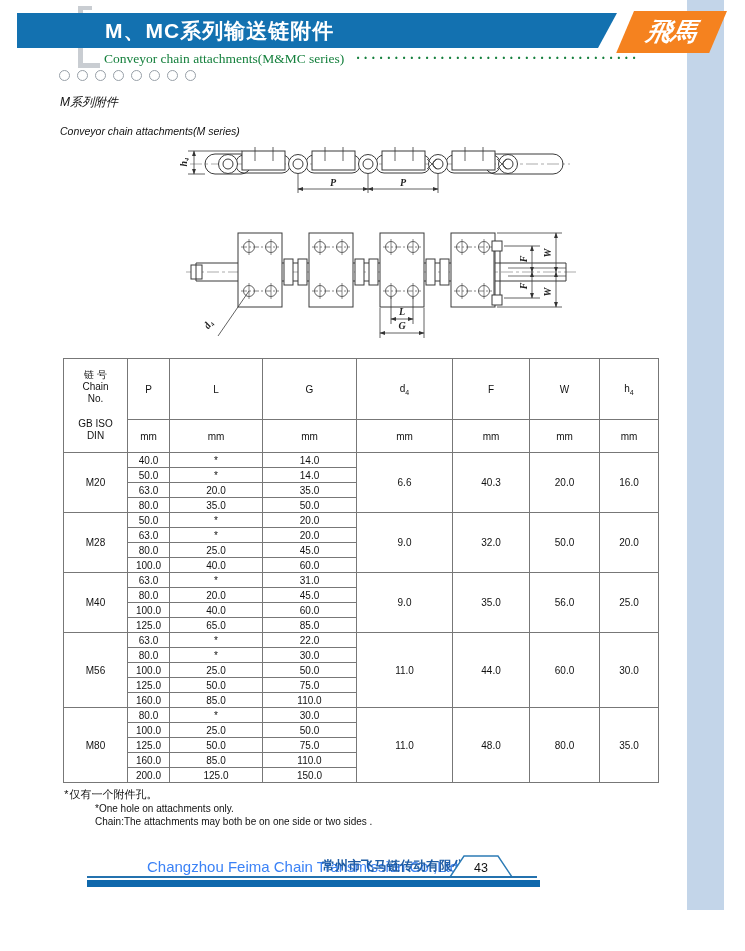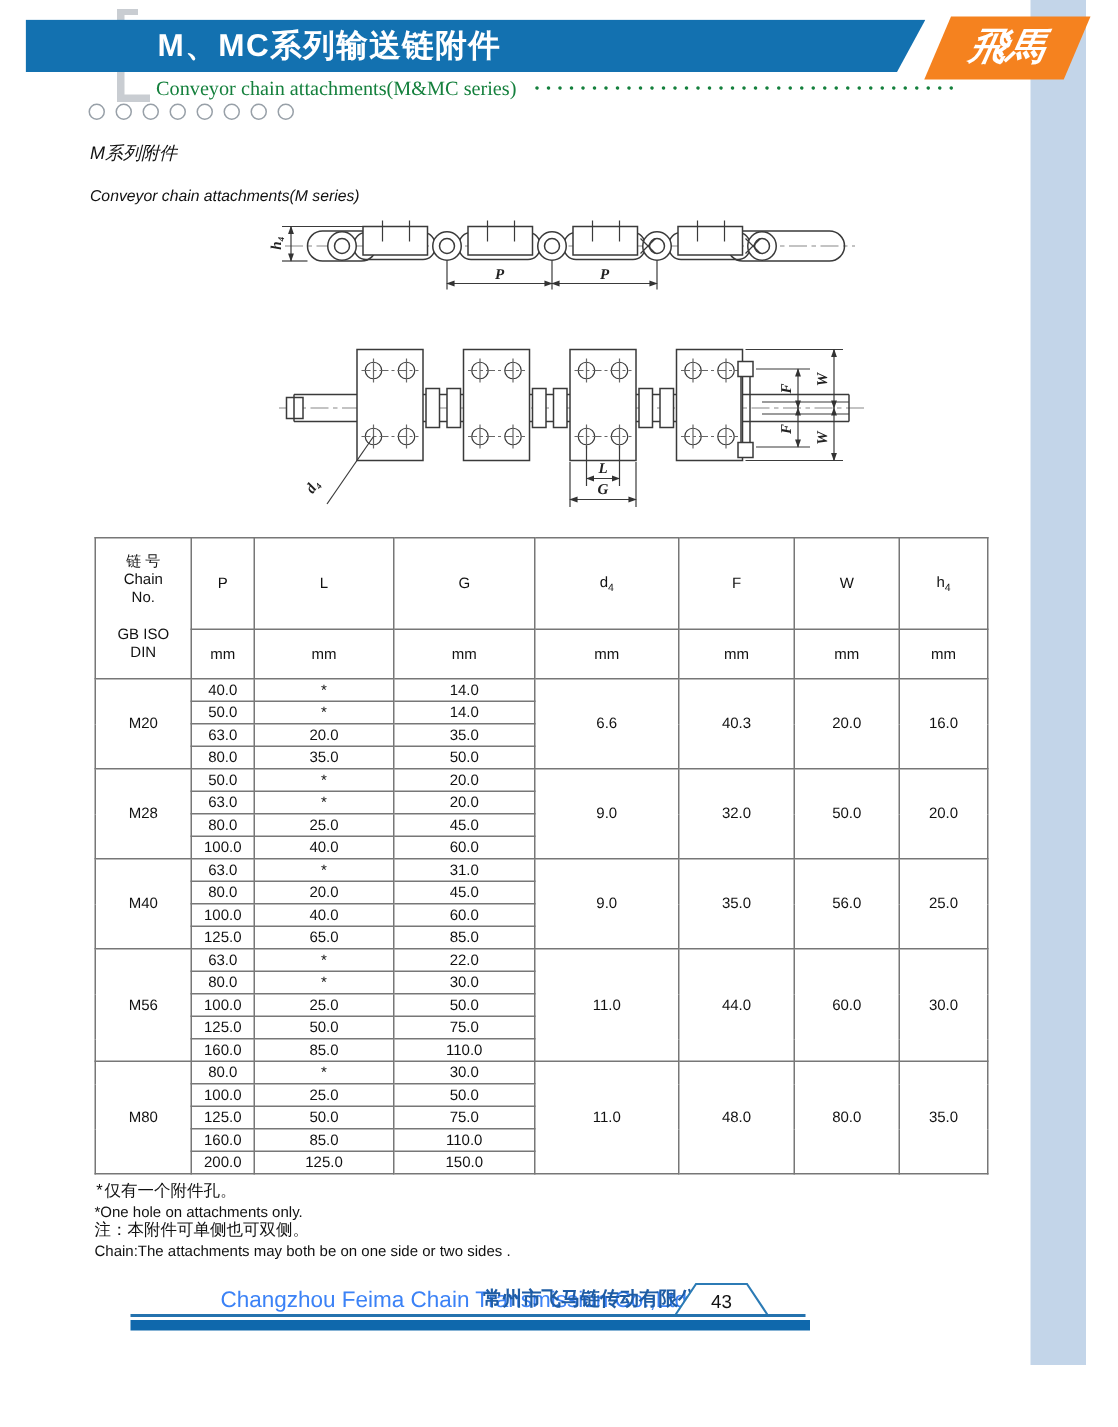--- a/index.html
+++ b/index.html
@@ -53,21 +53,21 @@
   .drow{height:15px;}
   .drow td{border-top-color:#9e9e9e;}
   .group-start td{border-top:1.3px solid #444;}
   .chain-head div{line-height:12px;}
   .hgap{height:13px;}
   .chain-cell{font-size:10.5px;}
   #spec-table sub{font-size:7px;}
 
   .footnotes{position:absolute;left:63px;top:789px;}
   .footnotes .cn{font-size:11px;line-height:13px;font-family:Liberation Mono, monospace;}
-  .footnotes .en{font-size:10px;line-height:13px;}
+  .footnotes .en{font-size:10px;line-height:13px;margin-left:32px;}
 
   .footer-en{position:absolute;left:147px;top:858px;font-size:15px;color:#3b82f6;
         font-family:Liberation Sans, sans-serif;}
   .footer-cn{position:absolute;left:322px;top:857px;font-size:13px;font-weight:bold;color:#1e5ca4;}
   .page-num-svg{position:absolute;left:448px;top:854px;}
   .footer-thin{position:absolute;left:87px;top:876px;width:450px;height:1.5px;background:#2472ae;}
   .footer-bar{position:absolute;left:87px;top:880px;width:453px;height:7px;background:#0f68ac;}
 </style>
 </head>
 <body>
@@ -451,21 +451,20 @@
           <td class="num-cell">200.0</td>
           <td class="num-cell">125.0</td>
           <td class="num-cell">150.0</td>
         </tr>
       </tbody>
     </table>
 
   <div class="footnotes">
     <div class="cn">*仅有一个附件孔。</div>
     <div class="en">*One hole on attachments only.</div>
-    <div class="cn">注：本附件可单侧也可双侧。</div>
     <div class="en">Chain:The attachments may both be on one side or two sides .</div>
   </div>
 
   <div class="footer-en">Changzhou Feima Chain Transmission Co.,Ltd.</div>
   <div class="footer-cn">常州市飞马链传动有限公司</div>
 
   <svg class="page-num-svg" width="66" height="24" viewBox="0 0 66 24">
     <path d="M2,23 L16,2 L50,2 L64,23" fill="#ffffff" stroke="#2c7bb5" stroke-width="1.4"></path>
     <text x="33" y="18" text-anchor="middle" font-size="12.5" fill="#111">43</text>
   </svg>

